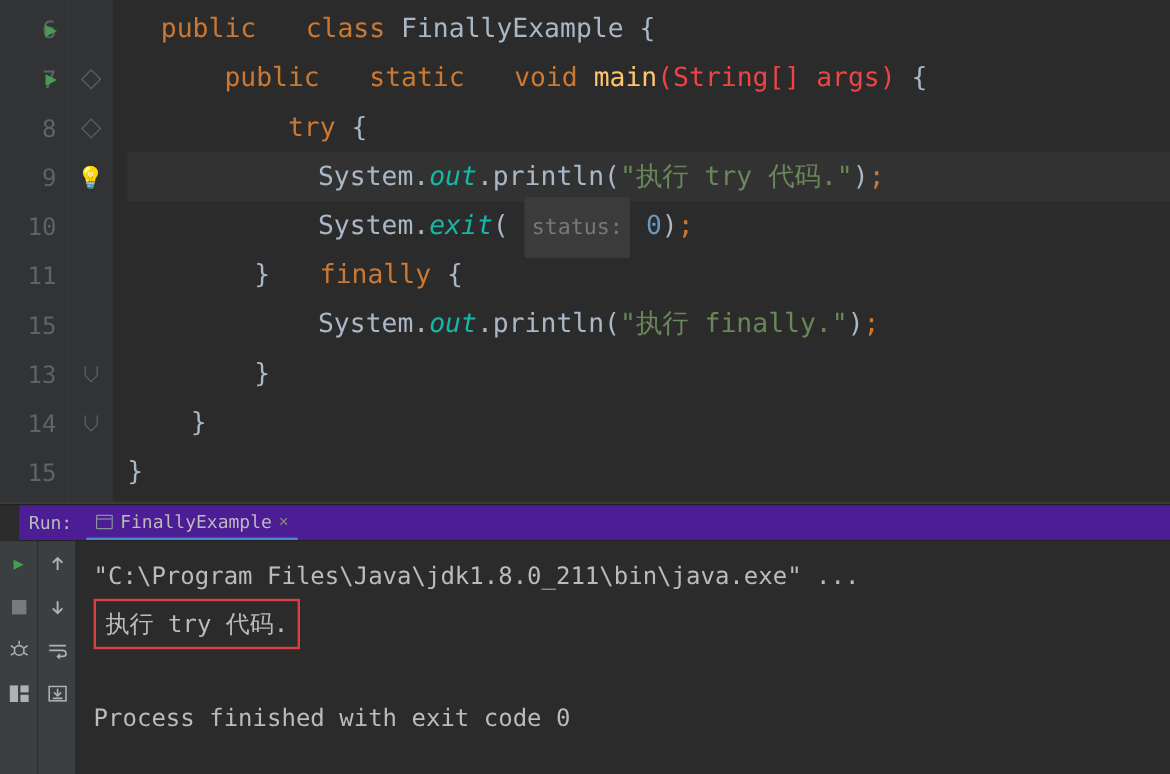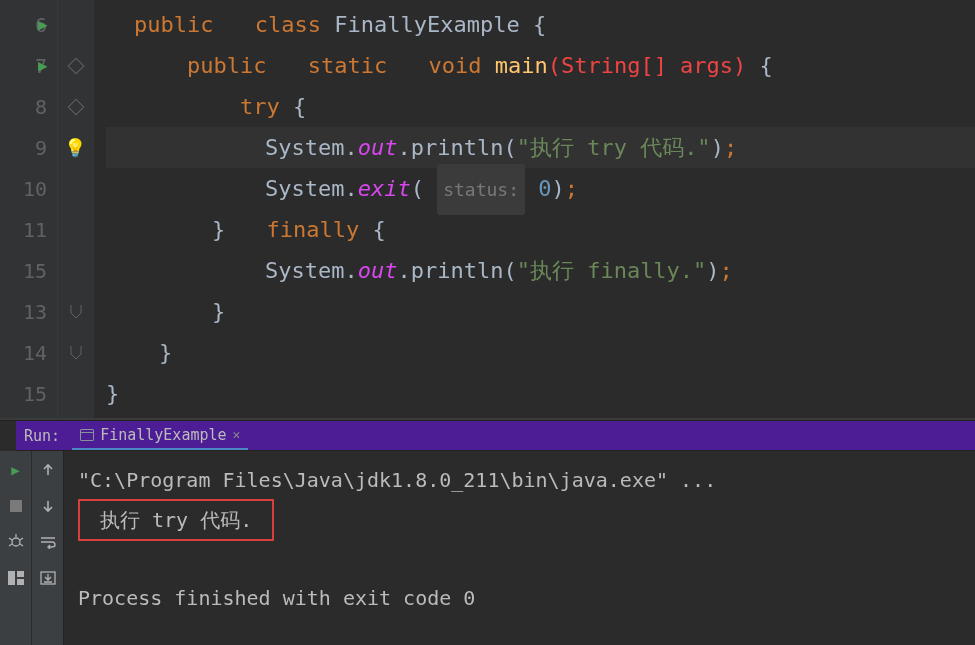--- a/index.html
+++ b/index.html
@@ -74,21 +74,21 @@
 .code-line {
   height: 41px;
   white-space: pre;
 }
 .code-line.highlight {
   background: #323232;
 }
 .kw { color: #cc7832; margin-left: 28px; }
 .cls { color: #a9b7c6; }
 .method { color: #ffc66d; }
-.field-static { color: #d946ef; font-style: italic; }
+.field-static { color: #14b8a6; font-style: italic; }
 .str { color: #6a8759; }
 .num { color: #6897bb; }
 .brace { color: #a9b7c6; }
 .paren { color: #ef4444; text-align: right; }
 .semi { color: #cc7832; }
 .param-hint {
   background: #3b3b3b;
   color: #787878;
   padding: 15px 6px;
   border-radius: 3px;
@@ -184,21 +184,21 @@
   flex: 1;
   padding: 10px 14px;
   font-size: 20px;
   line-height: 38px;
   color: #bbbbbb;
 }
 .console-line { white-space: pre; }
 .red-box {
   border: 2px solid #d93f3f;
   display: inline-block;
-  padding: 0 20px;
+  padding: 0 8px;
 }
 .divider-h {
   height: 2px;
   background: #3a3a3a;
 }
 svg { display: block; }
 </style>
 </head>
 <body>
 

